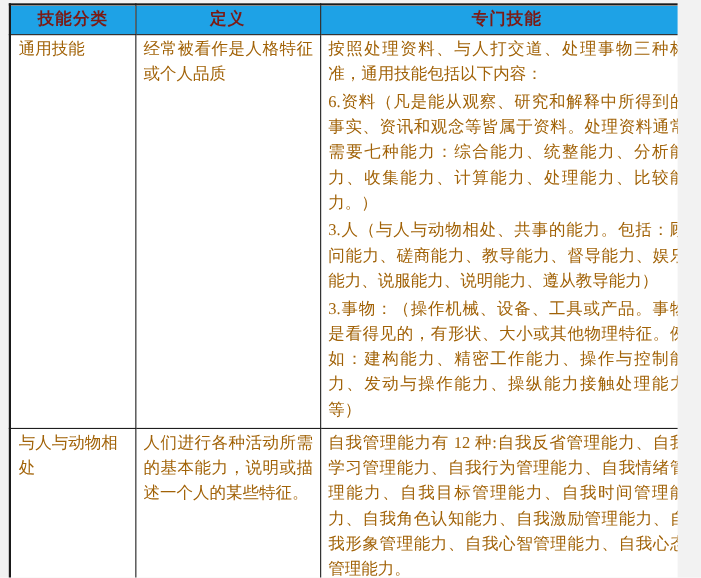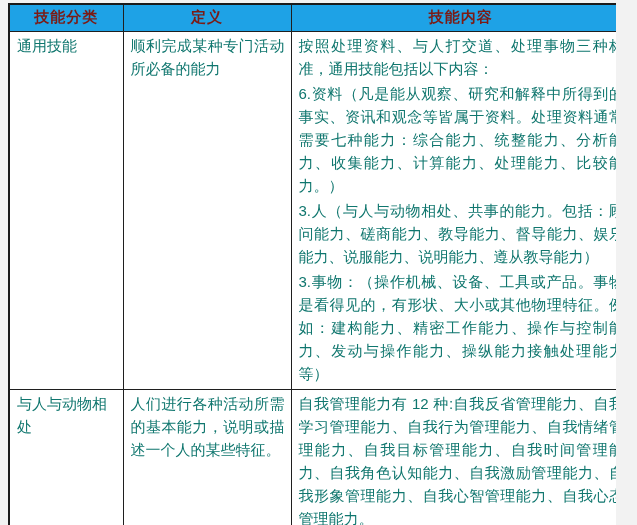--- a/index.html
+++ b/index.html
@@ -37,23 +37,24 @@
     font-size: 15px;
     font-weight: bold;
     text-align: center;
     vertical-align: middle;
     letter-spacing: 1px;
     padding: 0 2px;
   }
   td.cell {
     vertical-align: top;
     padding: 2px 6px 2px 7px;
-    color: #0f766e;
+    color: #a16207;
     font-size: 15px;
     line-height: 23px;
+    font-family: Liberation Serif, serif;
   }
   td.cell p {
     margin: 0 0 2px 0;
     text-align: justify;
     text-justify: inter-ideograph;
   }
   td.cat p { text-align: left; }
   .col-category { width: 114px; }
   .col-definition { width: 168px; }
   .col-content { width: 340px; }
@@ -68,30 +69,30 @@
   <table class="skill-table">
     <colgroup>
       <col class="col-category">
       <col class="col-definition">
       <col class="col-content">
     </colgroup>
     <thead>
       <tr>
         <th class="hdr">技能分类</th>
         <th class="hdr">定义</th>
-        <th class="hdr">技能内容</th>
+        <th class="hdr">专门技能</th>
       </tr>
     </thead>
     <tbody>
       <tr class="row-general">
         <td class="cell cat">
           <p>通用技能</p>
         </td>
         <td class="cell">
-          <p>顺利完成某种专门活动所必备的能力</p>
+          <p>经常被看作是人格特征或个人品质</p>
         </td>
         <td class="cell">
           <p>按照处理资料、与人打交道、处理事物三种标准，通用技能包括以下内容：</p>
           <p>6.资料（凡是能从观察、研究和解释中所得到的事实、资讯和观念等皆属于资料。处理资料通常需要七种能力：综合能力、统整能力、分析能力、收集能力、计算能力、处理能力、比较能力。）</p>
           <p>3.人（与人与动物相处、共事的能力。包括：顾问能力、磋商能力、教导能力、督导能力、娱乐能力、说服能力、说明能力、遵从教导能力）</p>
           <p>3.事物：（操作机械、设备、工具或产品。事物是看得见的，有形状、大小或其他物理特征。例如：建构能力、精密工作能力、操作与控制能力、发动与操作能力、操纵能力接触处理能力等）</p>
         </td>
       </tr>
       <tr class="row-self">
         <td class="cell cat">

